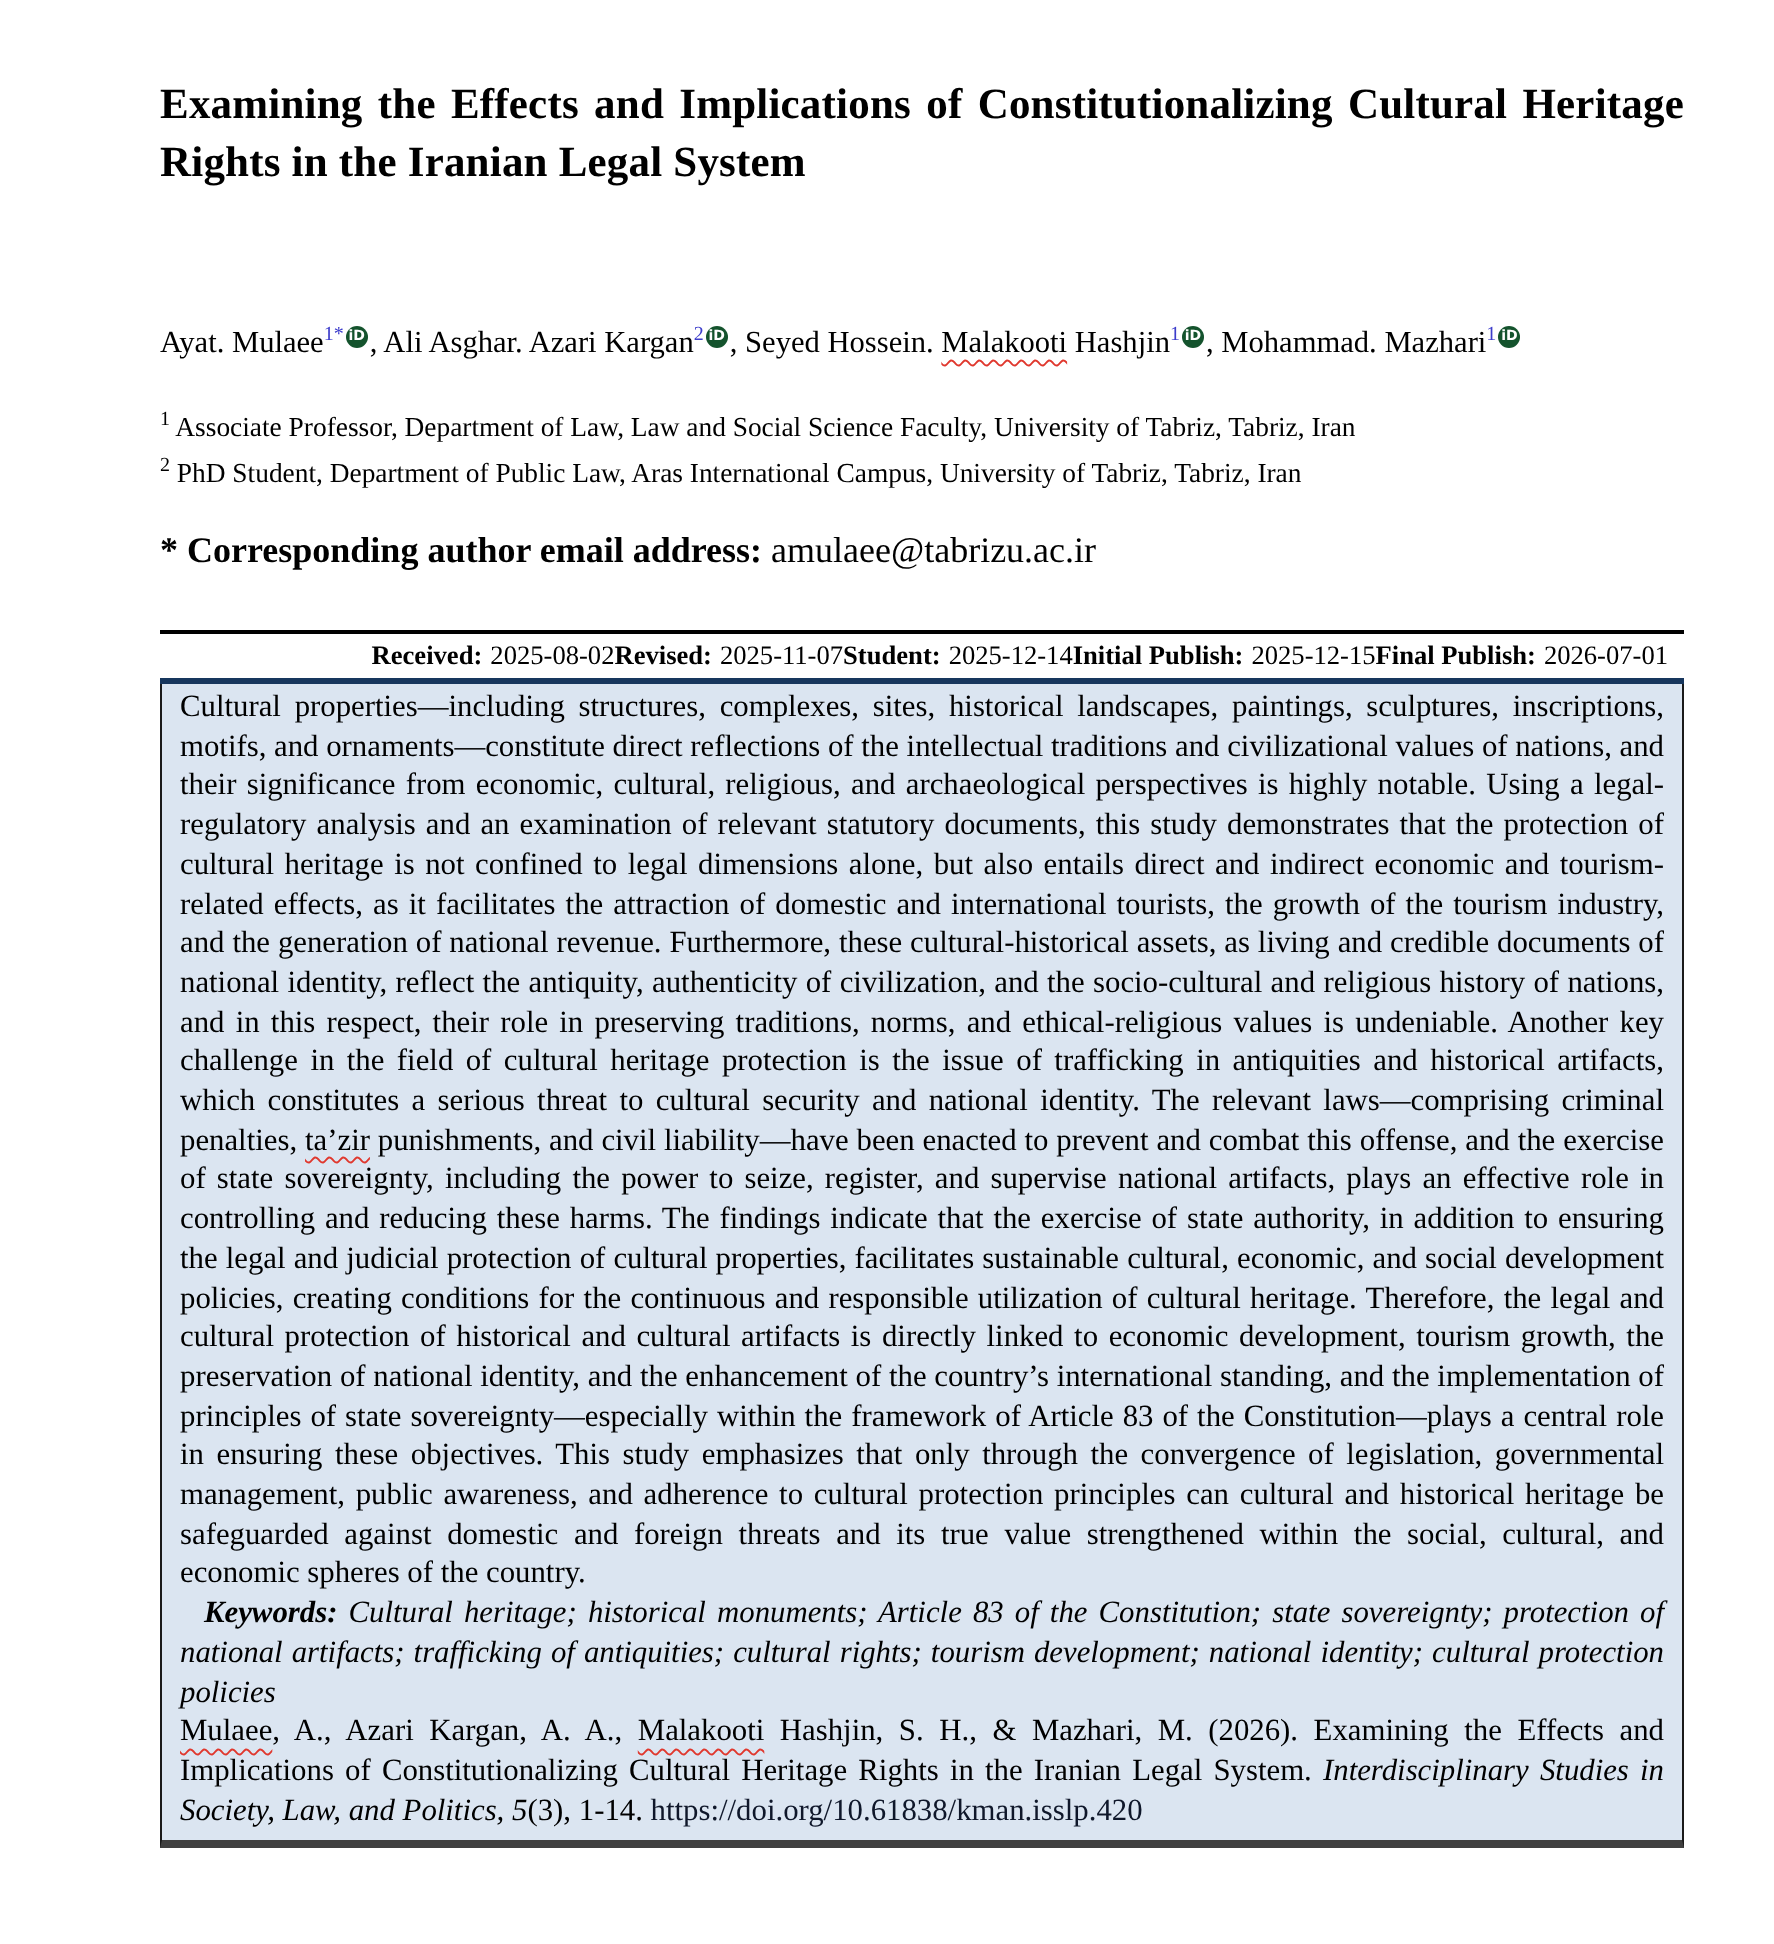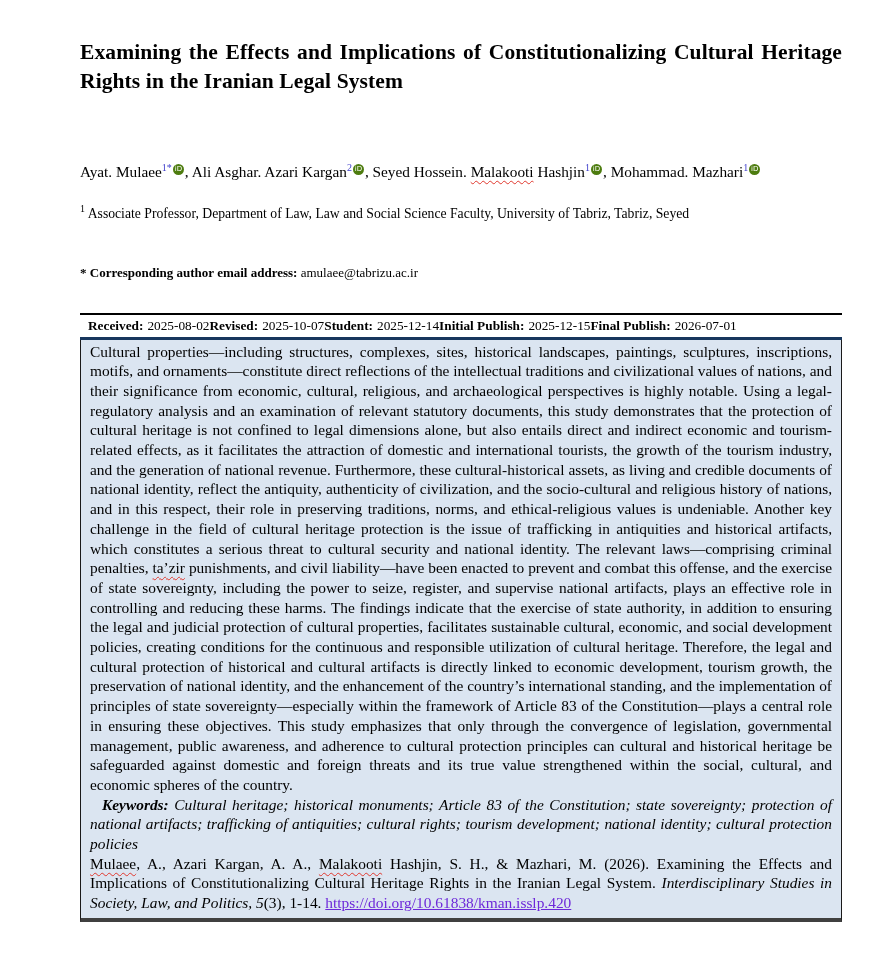--- a/index.html
+++ b/index.html
@@ -9,76 +9,77 @@
   }
   .content{width:762px;margin:0 0 0 61px;padding-left:19px;}
 
   .paper-title{
     margin-top:38px;font-size:21.5px;font-weight:700;line-height:29px;
     text-align:justify;letter-spacing:0.1px;
   }
 
   .authors-line{margin-top:66px;font-size:15.3px;line-height:20px;}
   .affiliations{margin-top:21px;font-size:13.7px;line-height:22.5px;}
-  .corresponding-line{margin-top:37px;font-size:13px;line-height:20px;}
+  .corresponding-line{margin-top:17px;font-size:18px;line-height:20px;}
   .corresponding-label{font-weight:700;}
 
   .dates-row{
-    margin-top:30px;display:flex;justify-content:flex-start;
+    margin-top:30px;display:flex;justify-content:flex-end;
     border-top:2px solid #000;border-bottom:3px solid #17365d;
     padding:2px 8px 3px 8px;font-size:13.3px;line-height:17px;
   }
   .date-cell b{font-weight:700;margin-right:4px;}
 
   .abstract-box{
     background:#dbe5f1;border-left:1px solid #1a1a1a;border-right:1px solid #1a1a1a;
     border-bottom:4px solid #404040;
     padding:2px 9px 5px 9px;font-size:15.4px;line-height:19.7px;text-align:justify;
   }
   .abstract-box p{margin:0;}
   .keywords-text{font-style:italic;}
   .cite-heading{font-weight:700;}
 
   .sup{vertical-align:super;font-size:10px;color:#3d3dcb;line-height:0;}
   .sup-plain{vertical-align:super;font-size:10px;line-height:0;}
   .orcid{
     display:inline-block;width:11px;height:11px;border-radius:50%;
-    background:#4d7c0f;color:#fff;font-family:"DejaVu Sans",sans-serif;
-    font-size:7px;font-weight:400;line-height:11px;text-align:center;
+    background:#14532d;color:#fff;font-family:"DejaVu Sans",sans-serif;
+    font-size:7px;font-weight:700;line-height:11px;text-align:center;
     vertical-align:super;margin:0 1px;
   }
   .wavy{
     text-decoration:underline;text-decoration-style:wavy;
     text-decoration-color:#e0382e;text-decoration-thickness:1px;
     text-underline-offset:2.5px;
   }
   .italic{font-style:italic;}
   .bold-italic{font-weight:700;font-style:italic;margin-left:12px;}
-  .link{color:#6d28d9;cursor:pointer;text-decoration:underline;}
+  .link{color:#0f172a;cursor:pointer;}
 </style>
 </head>
 <body>
 
 <div class="content">
 
   <h1 class="paper-title">Examining the Effects and Implications of Constitutionalizing Cultural Heritage Rights in the Iranian Legal System</h1>
 
   <div class="authors-line"><span>Ayat. Mulaee</span><span class="sup">1*</span><span class="orcid">iD</span><span>, Ali Asghar. Azari Kargan</span><span class="sup">2</span><span class="orcid">iD</span><span>, Seyed Hossein. </span><span class="wavy">Malakooti</span><span> Hashjin</span><span class="sup">1</span><span class="orcid">iD</span><span>, Mohammad. Mazhari</span><span class="sup">1</span><span class="orcid">iD</span></div>
 
   <div class="affiliations">
-    <div><span class="sup-plain">1</span><span> Associate Professor, Department of Law, Law and Social Science Faculty, University of Tabriz, Tabriz, Seyed</span></div>
+    <div><span class="sup-plain">1</span><span> Associate Professor, Department of Law, Law and Social Science Faculty, University of Tabriz, Tabriz, Iran</span></div>
+    <div><span class="sup-plain">2</span><span> PhD Student, Department of Public Law, Aras International Campus, University of Tabriz, Tabriz, Iran</span></div>
   </div>
 
   <div class="corresponding-line">
     <span class="corresponding-label">* Corresponding author email address:</span><span> amulaee@tabrizu.ac.ir</span>
   </div>
 
   <div class="dates-row">
     <div class="date-cell"><b>Received:</b><span>2025-08-02</span></div>
-    <div class="date-cell"><b>Revised:</b><span>2025-10-07</span></div>
+    <div class="date-cell"><b>Revised:</b><span>2025-11-07</span></div>
     <div class="date-cell"><b>Student:</b><span>2025-12-14</span></div>
     <div class="date-cell"><b>Initial Publish:</b><span>2025-12-15</span></div>
     <div class="date-cell"><b>Final Publish:</b><span>2026-07-01</span></div>
   </div>
 
   <div class="abstract-box">
     <p class="abstract-text"><span>Cultural properties—including structures, complexes, sites, historical landscapes, paintings, sculptures, inscriptions, motifs, and ornaments—constitute direct reflections of the intellectual traditions and civilizational values of nations, and their significance from economic, cultural, religious, and archaeological perspectives is highly notable. Using a legal-regulatory analysis and an examination of relevant statutory documents, this study demonstrates that the protection of cultural heritage is not confined to legal dimensions alone, but also entails direct and indirect economic and tourism-related effects, as it facilitates the attraction of domestic and international tourists, the growth of the tourism industry, and the generation of national revenue. Furthermore, these cultural-historical assets, as living and credible documents of national identity, reflect the antiquity, authenticity of civilization, and the socio-cultural and religious history of nations, and in this respect, their role in preserving traditions, norms, and ethical-religious values is undeniable. Another key challenge in the field of cultural heritage protection is the issue of trafficking in antiquities and historical artifacts, which constitutes a serious threat to cultural security and national identity. The relevant laws—comprising criminal penalties, </span><span class="wavy">ta’zir</span><span> punishments, and civil liability—have been enacted to prevent and combat this offense, and the exercise of state sovereignty, including the power to seize, register, and supervise national artifacts, plays an effective role in controlling and reducing these harms. The findings indicate that the exercise of state authority, in addition to ensuring the legal and judicial protection of cultural properties, facilitates sustainable cultural, economic, and social development policies, creating conditions for the continuous and responsible utilization of cultural heritage. Therefore, the legal and cultural protection of historical and cultural artifacts is directly linked to economic development, tourism growth, the preservation of national identity, and the enhancement of the country’s international standing, and the implementation of principles of state sovereignty—especially within the framework of Article 83 of the Constitution—plays a central role in ensuring these objectives. This study emphasizes that only through the convergence of legislation, governmental management, public awareness, and adherence to cultural protection principles can cultural and historical heritage be safeguarded against domestic and foreign threats and its true value strengthened within the social, cultural, and economic spheres of the country.</span></p>
     <p class="keywords-text"><span class="bold-italic">Keywords: </span><span class="italic">Cultural heritage; historical monuments; Article 83 of the Constitution; state sovereignty; protection of national artifacts; trafficking of antiquities; cultural rights; tourism development; national identity; cultural protection policies</span></p>
     <p class="citation-text"><span class="wavy">Mulaee</span><span>, A., Azari Kargan, A. A., </span><span class="wavy">Malakooti</span><span> Hashjin, S. H., &amp; Mazhari, M. (2026). Examining the Effects and Implications of Constitutionalizing Cultural Heritage Rights in the Iranian Legal System. </span><span class="italic">Interdisciplinary Studies in Society, Law, and Politics,</span><span> </span><span class="italic">5</span><span>(3), 1-14. </span><span class="link">https://doi.org/10.61838/kman.isslp.420</span></p>
   </div>

